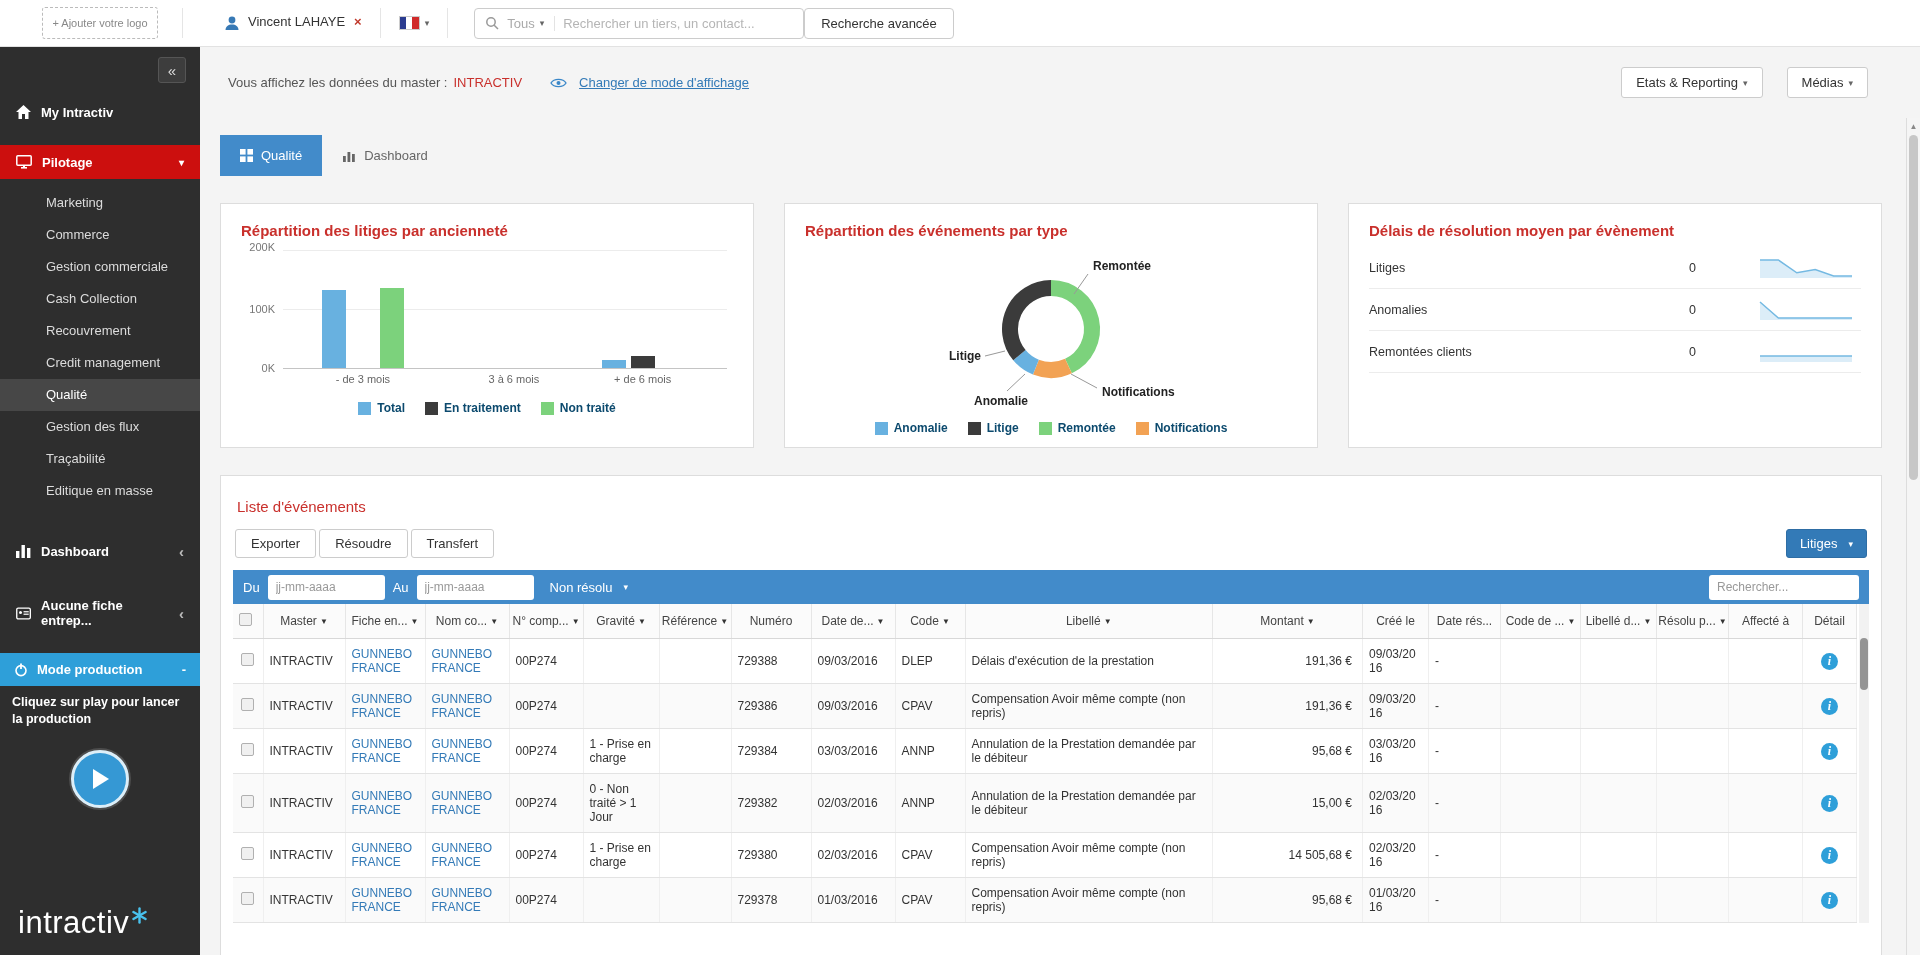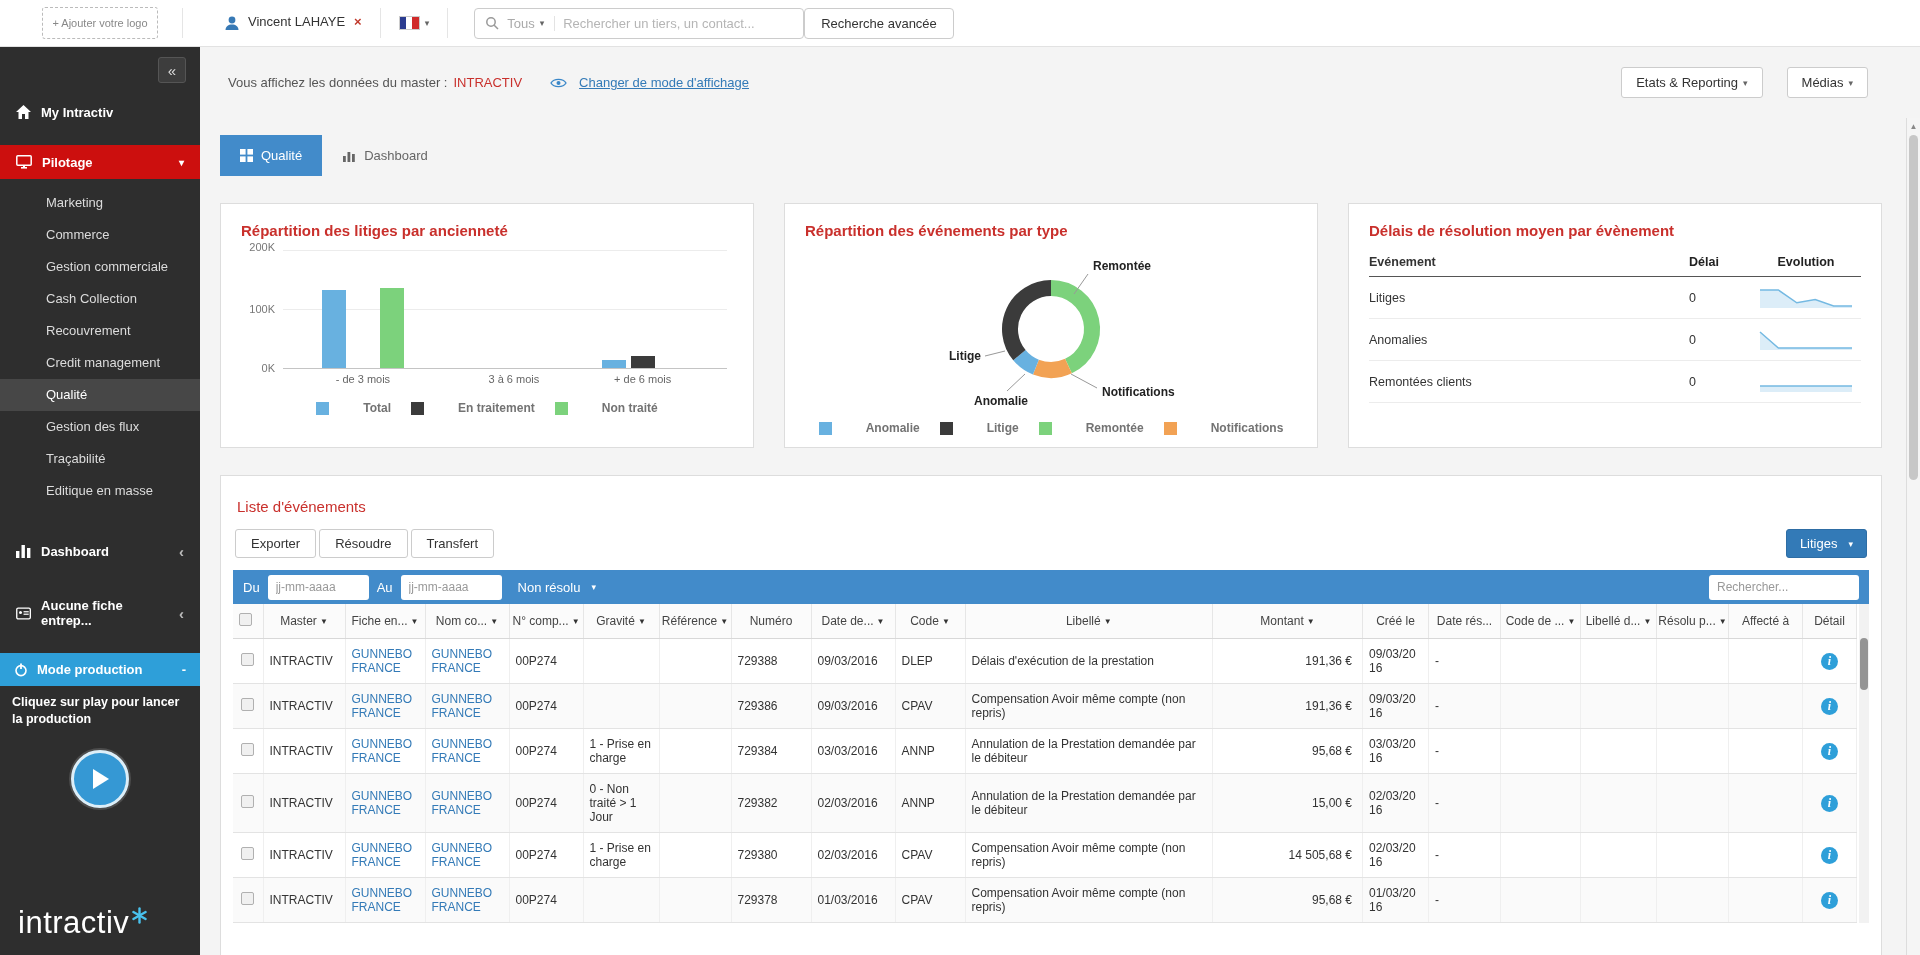--- a/index.html
+++ b/index.html
@@ -84,21 +84,21 @@
   .bc-axis { position:absolute; left:0; right:0; bottom:0; height:1px; background:#c4c4c4; }
   .bc-ylab { position:absolute; right:calc(100% + 8px); width:40px; text-align:right; font-size:11px; color:#777; }
   .bc-group { position:absolute; bottom:1px; display:flex; align-items:flex-end; gap:5px; transform:translateX(-50%); }
   .bc-slot { width:24px; display:flex; align-items:flex-end; }
   .bc-bar { width:24px; }
   .bc-xlabels { position:relative; height:18px; margin:4px 26px 0 62px; }
   .bc-xlabel { position:absolute; transform:translateX(-50%); font-size:11px; color:#666; white-space:nowrap; }
   .legend { display:flex; justify-content:center; gap:20px; margin-top:10px; }
   .legend-item { display:flex; align-items:center; gap:6px; }
   .legend-swatch { width:13px; height:13px; display:inline-block; }
-  .legend-label { font-size:12px; font-weight:bold; color:#737373;margin-left:28px; }
+  .legend-label { font-size:12px; font-weight:bold; color:#0c4a6e; }
   .donut-legend { position:absolute; left:0; right:0; bottom:12px; }
 
   
   .delays { padding:0 20px; }
   .delays-head { display:flex; align-items:center; height:30px; border-bottom:1px solid #555;
     font-weight:bold; font-size:12.5px; color:#222; }
   .delays-row { display:flex; align-items:center; height:42px; border-bottom:1px solid #ececec; font-size:12.5px; }
   .dl-event { flex:1; font-weight:bold; color:#333; }
   .delays-row .dl-event { font-weight:normal; }
   .dl-delay { width:70px; padding-left:8px; }
@@ -113,21 +113,21 @@
   .litiges-btn { margin-left:auto; height:29px; padding:0 13px; background:#337ab7; border:1px solid #2e6da4;
     border-radius:3px; color:#fff; font-size:13px; cursor:pointer; display:flex; align-items:center; gap:6px;
     font-family:"Liberation Sans", sans-serif; }
   .litiges-btn .caret { color:#fff; }
   .filterbar { margin-top:12px; height:34px; background:#428bca; display:flex; align-items:center;
     padding:0 10px; gap:8px; color:#fff; }
   .filterbar label { font-size:13px; }
   .filterbar input { height:25px; border:none; border-radius:3px; padding:0 8px; font-size:12px;
     outline:none; font-family:"Liberation Sans", sans-serif; color:#333; }
   .filterbar input::placeholder { color:#999; }
-  .f-date { width:101px; }
+  .f-date { width:117px; }
   .f-status { display:flex; align-items:center; gap:6px; margin-left:8px; cursor:pointer; font-size:13px; }
   .f-status .caret { color:#fff; }
   .f-search { margin-left:auto; width:150px; }
 
   .ev-table-wrap { position:relative; margin-top:0; padding-right:12px; }
   table.ev { width:100%; border-collapse:collapse; table-layout:fixed; font-size:12px; }
   table.ev th { background:#fbfbfb; border-bottom:1px solid #d8d8d8; border-right:1px solid #e6e6e6;
     padding:9px 6px; text-align:left; font-weight:normal; color:#444; white-space:nowrap; overflow:hidden;
     cursor:pointer; }
   table.ev th .th-flex { display:flex; align-items:center; justify-content:center; gap:3px; }
@@ -430,25 +430,20 @@
             <span class="legend-item">
               <span class="legend-swatch" style="background: rgb(242, 162, 84);"></span>
               <span class="legend-label">Notifications</span>
             </span>
           </div>
       </div>
 
       <div class="panel">
         <h3>Délais de résolution moyen par évènement</h3>
         <div class="delays">
-          <div class="delays-head">
-            <span class="dl-event">Evénement</span>
-            <span class="dl-delay">Délai</span>
-            <span class="dl-evo">Evolution</span>
-          </div>
           <div id="delays-rows">
               <div class="delays-row">
                 <span class="dl-event">Litiges</span>
                 <span class="dl-delay">0</span>
                 <span class="dl-evo">
                   <svg width="104" height="28">
                     <path d="M 6 6 L 24.4 6 L 42.8 18.8 L 61.199999999999996 15.600000000000001 L 79.6 22 L 98 22 L 98 24 L 6 24 Z" fill="rgba(116,185,226,0.25)"></path>
                     <polyline points="6,6 24.4,6 42.8,18.8 61.199999999999996,15.600000000000001 79.6,22 98,22" fill="none" stroke="#74b9e2" stroke-width="1.5"></polyline>
                   </svg>
                 </span>

